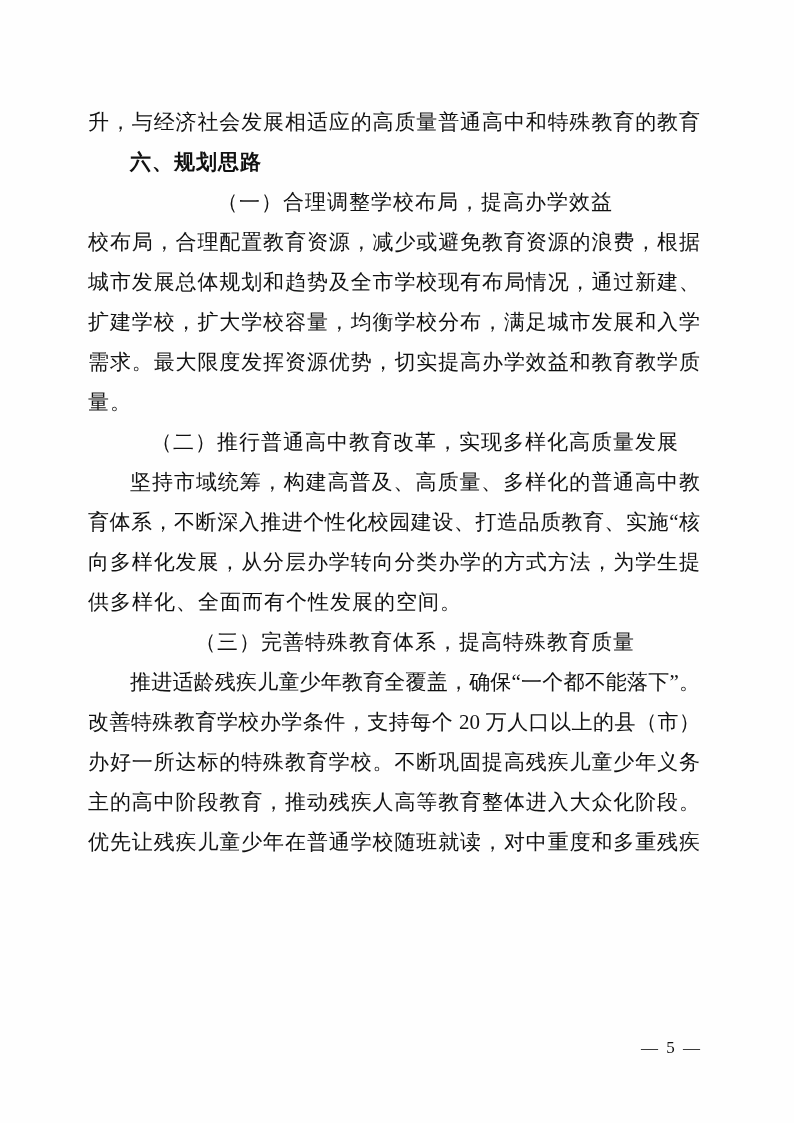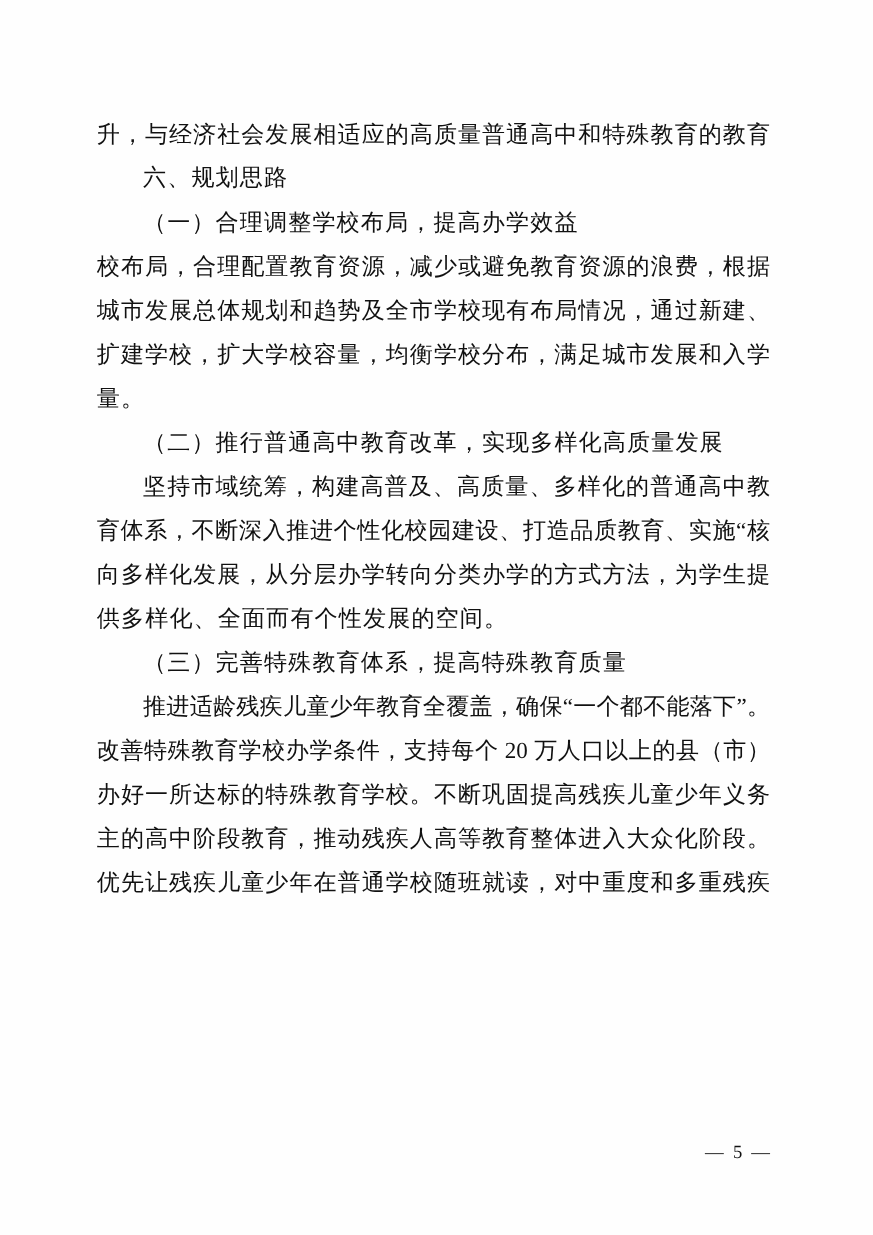--- a/index.html
+++ b/index.html
@@ -42,28 +42,29 @@
     text-align-last: justify;
     text-justify: inter-character;
   }
   
   .line.p-end {
     letter-spacing: 1px;
   }
   
   .line.heading {
     text-indent: 2em;
-    font-weight: normal;
+    font-weight: bold;
     font-family: "Liberation Sans", "DejaVu Sans", sans-serif;
     letter-spacing: 1px;
   }
   
   .line.sub {
     text-indent: 2em;
     letter-spacing: 1px;
+    text-align: center;
   }
   .page-number {
     position: absolute;
     top: 1036px;
     right: 92px;
     font-size: 17px;
     line-height: 24px;
     letter-spacing: 2px;
     color: #111111;
     font-family: "Liberation Serif", "DejaVu Serif", serif;
@@ -75,20 +76,21 @@
 <div class="page">
 
   <div class="doc-body">
 
   <div class="line p-full">升，与经济社会发展相适应的高质量普通高中和特殊教育的教育</div>
       <div class="line heading">六、规划思路</div>
       <div class="line sub">（一）合理调整学校布局，提高办学效益</div>
       <div class="line p-full">校布局，合理配置教育资源，减少或避免教育资源的浪费，根据</div>
       <div class="line p-full">城市发展总体规划和趋势及全市学校现有布局情况，通过新建、</div>
       <div class="line p-full">扩建学校，扩大学校容量，均衡学校分布，满足城市发展和入学</div>
+      <div class="line p-full">需求。最大限度发挥资源优势，切实提高办学效益和教育教学质</div>
       <div class="line p-end">量。</div>
       <div class="line sub">（二）推行普通高中教育改革，实现多样化高质量发展</div>
       <div class="line p-first">坚持市域统筹，构建高普及、高质量、多样化的普通高中教</div>
       <div class="line p-full">育体系，不断深入推进个性化校园建设、打造品质教育、实施“核</div>
       <div class="line p-full">向多样化发展，从分层办学转向分类办学的方式方法，为学生提</div>
       <div class="line p-end">供多样化、全面而有个性发展的空间。</div>
       <div class="line sub">（三）完善特殊教育体系，提高特殊教育质量</div>
       <div class="line p-first">推进适龄残疾儿童少年教育全覆盖，确保“一个都不能落下”。</div>
       <div class="line p-full">改善特殊教育学校办学条件，支持每个 20 万人口以上的县（市）</div>
       <div class="line p-full">办好一所达标的特殊教育学校。不断巩固提高残疾儿童少年义务</div>

